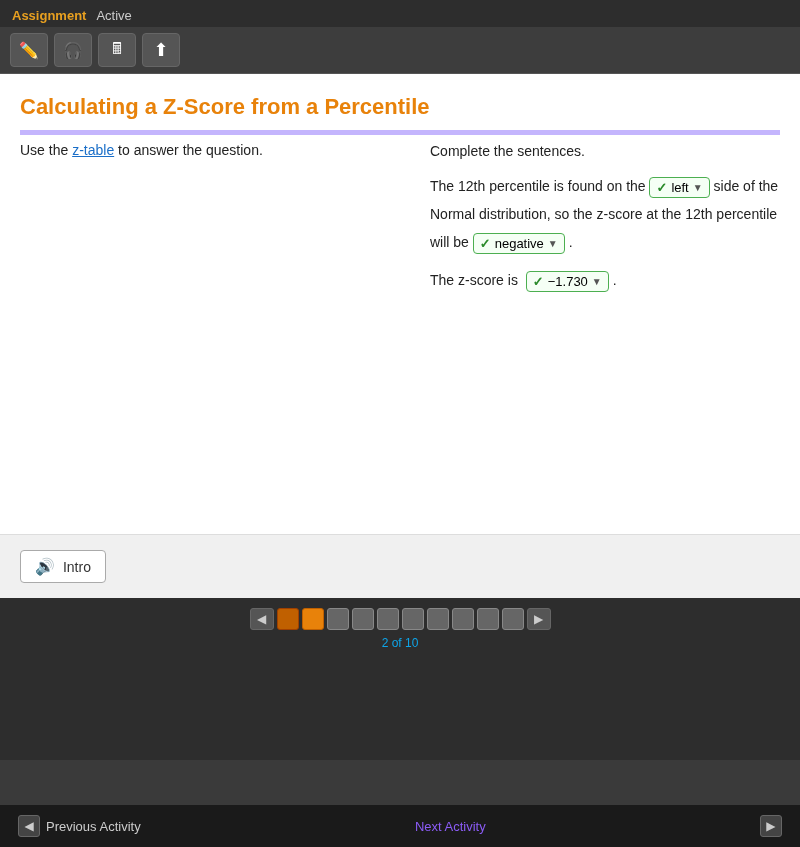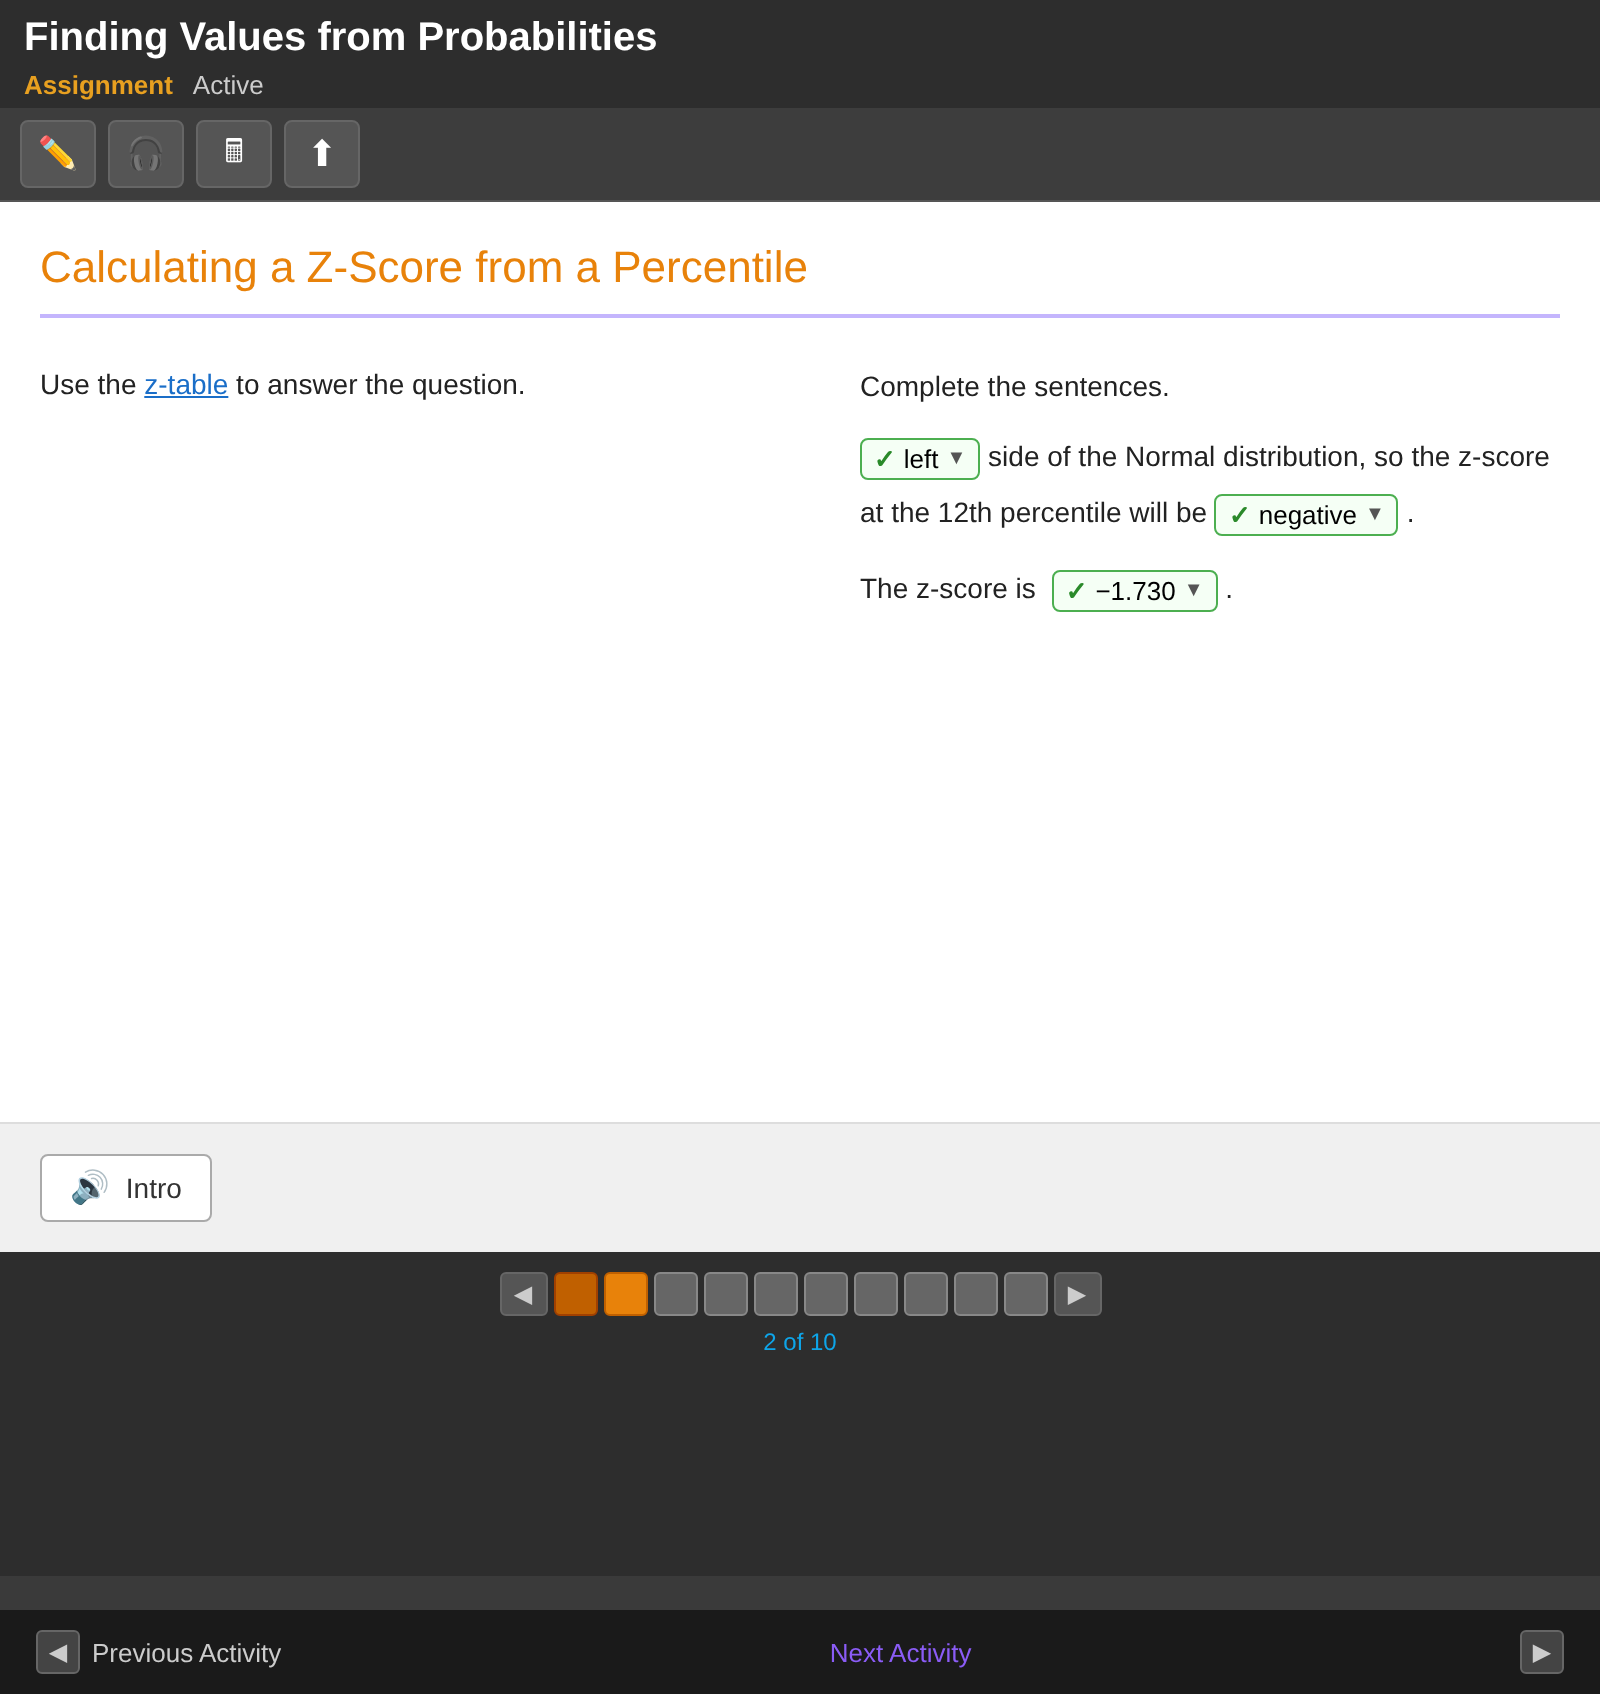--- a/index.html
+++ b/index.html
@@ -56,23 +56,23 @@
 
     
     #content-area {
       background: #ffffff;
       min-height: 460px;
       padding: 20px;
     }
     #question-title {
       color: #e8820a;
       font-size: 22px;
-      font-weight: normal;
-      margin-bottom: 22px;
-      border-bottom: 2px solid #c4b5fd;
+      font-weight: bold;
+      margin-bottom: 4px;
+      border-bottom: 5px solid #c4b5fd;
       padding-bottom: 10px;
     }
     #question-body {
       display: flex;
       gap: 20px;
     }
     #left-panel {
       flex: 0 0 390px;
       font-size: 14px;
       color: #222;
@@ -229,21 +229,20 @@
     }
     .footer-next {
       color: #8b5cf6;
       font-size: 13px;
     }
   </style>
 </head>
 <body>
 
 <div id="header">
-  <h1>Finding Values from Probabilities</h1>
   <div class="meta">
     <span class="assignment-label">Assignment</span>
     <span class="active-label">Active</span>
   </div>
 </div>
 
 <div id="toolbar">
   <button class="tool-btn">
     <span>✏️</span>
   </button>
@@ -262,20 +261,21 @@
   <div id="question-title">Calculating a Z-Score from a Percentile</div>
   <div id="question-body">
 
     <div id="left-panel">
       <p>Use the <a href="#">z-table</a> to answer the question.</p>
     </div>
 
     <div id="right-panel">
       <p class="complete-label">Complete the sentences.</p>
       <div class="sentence-row">
+        <span>The 12th percentile is found on the</span>
         <button class="dropdown-btn correct">
           <span class="check">✓</span>
           <span>left</span>
           <span class="arrow">▼</span>
         </button>
         <span>side of the Normal distribution, so the z-score at the 12th percentile will be</span>
         <button class="dropdown-btn correct">
           <span class="check">✓</span>
           <span>negative</span>
           <span class="arrow">▼</span>

